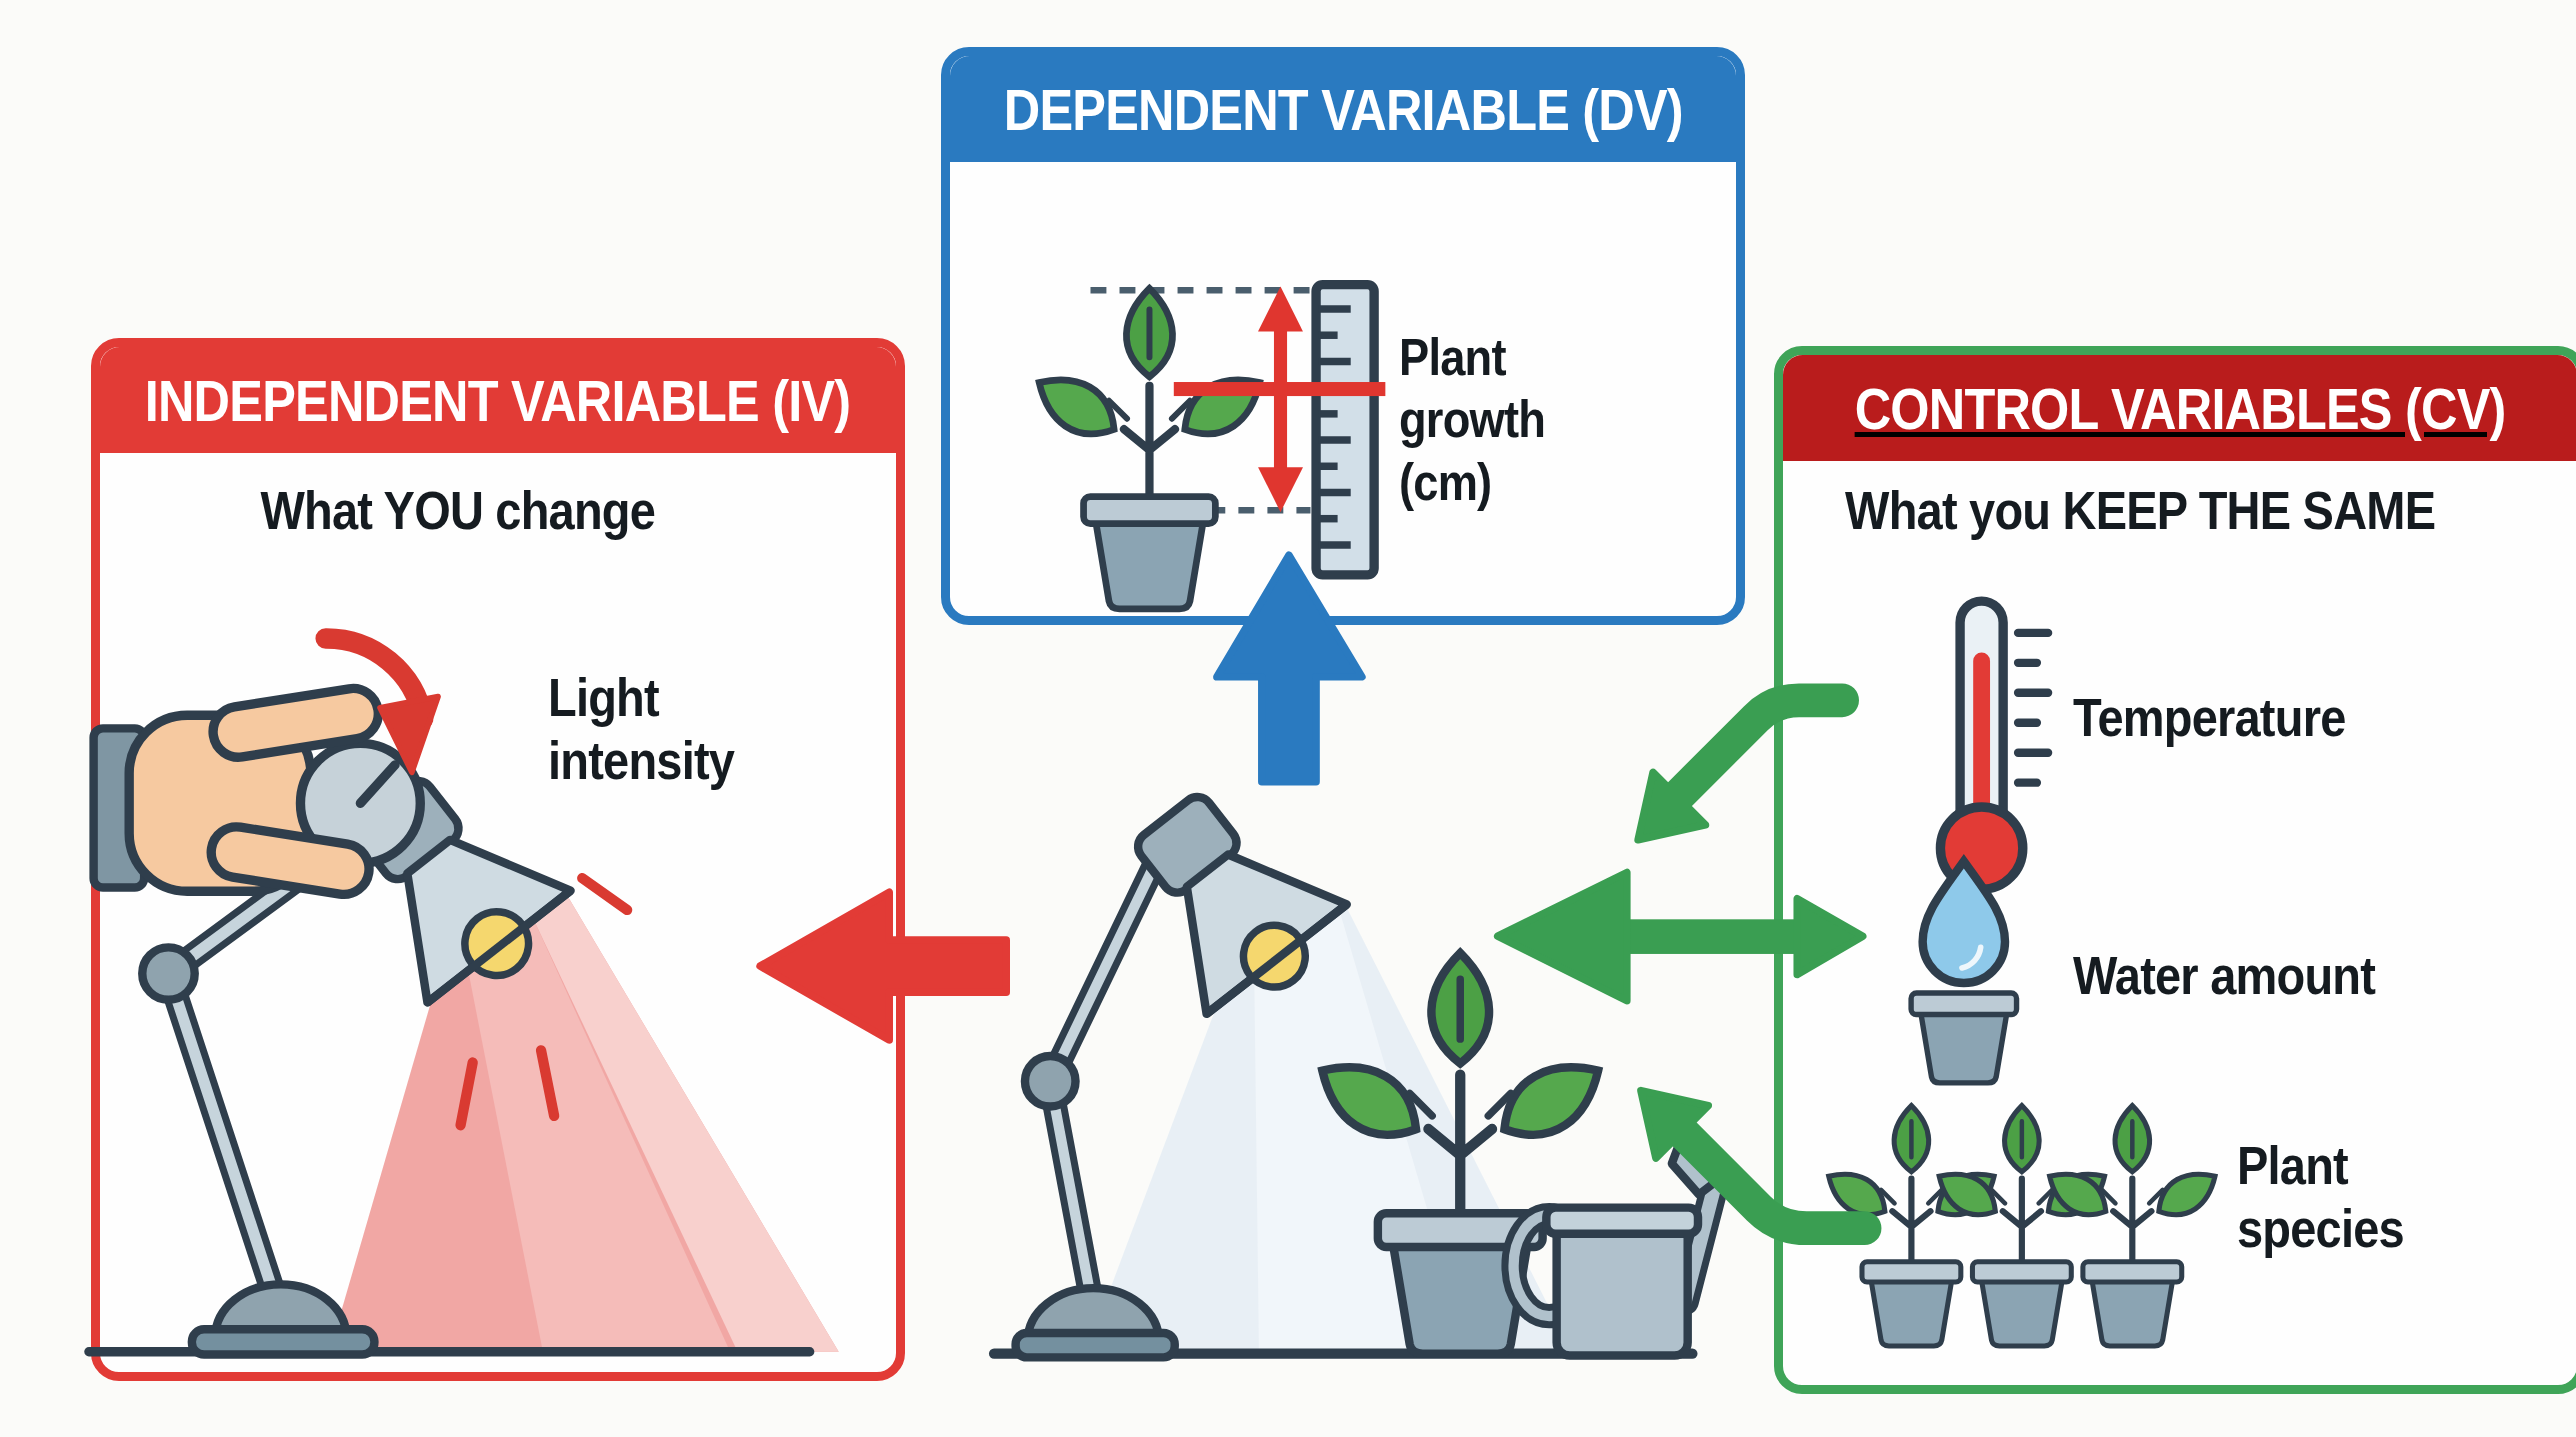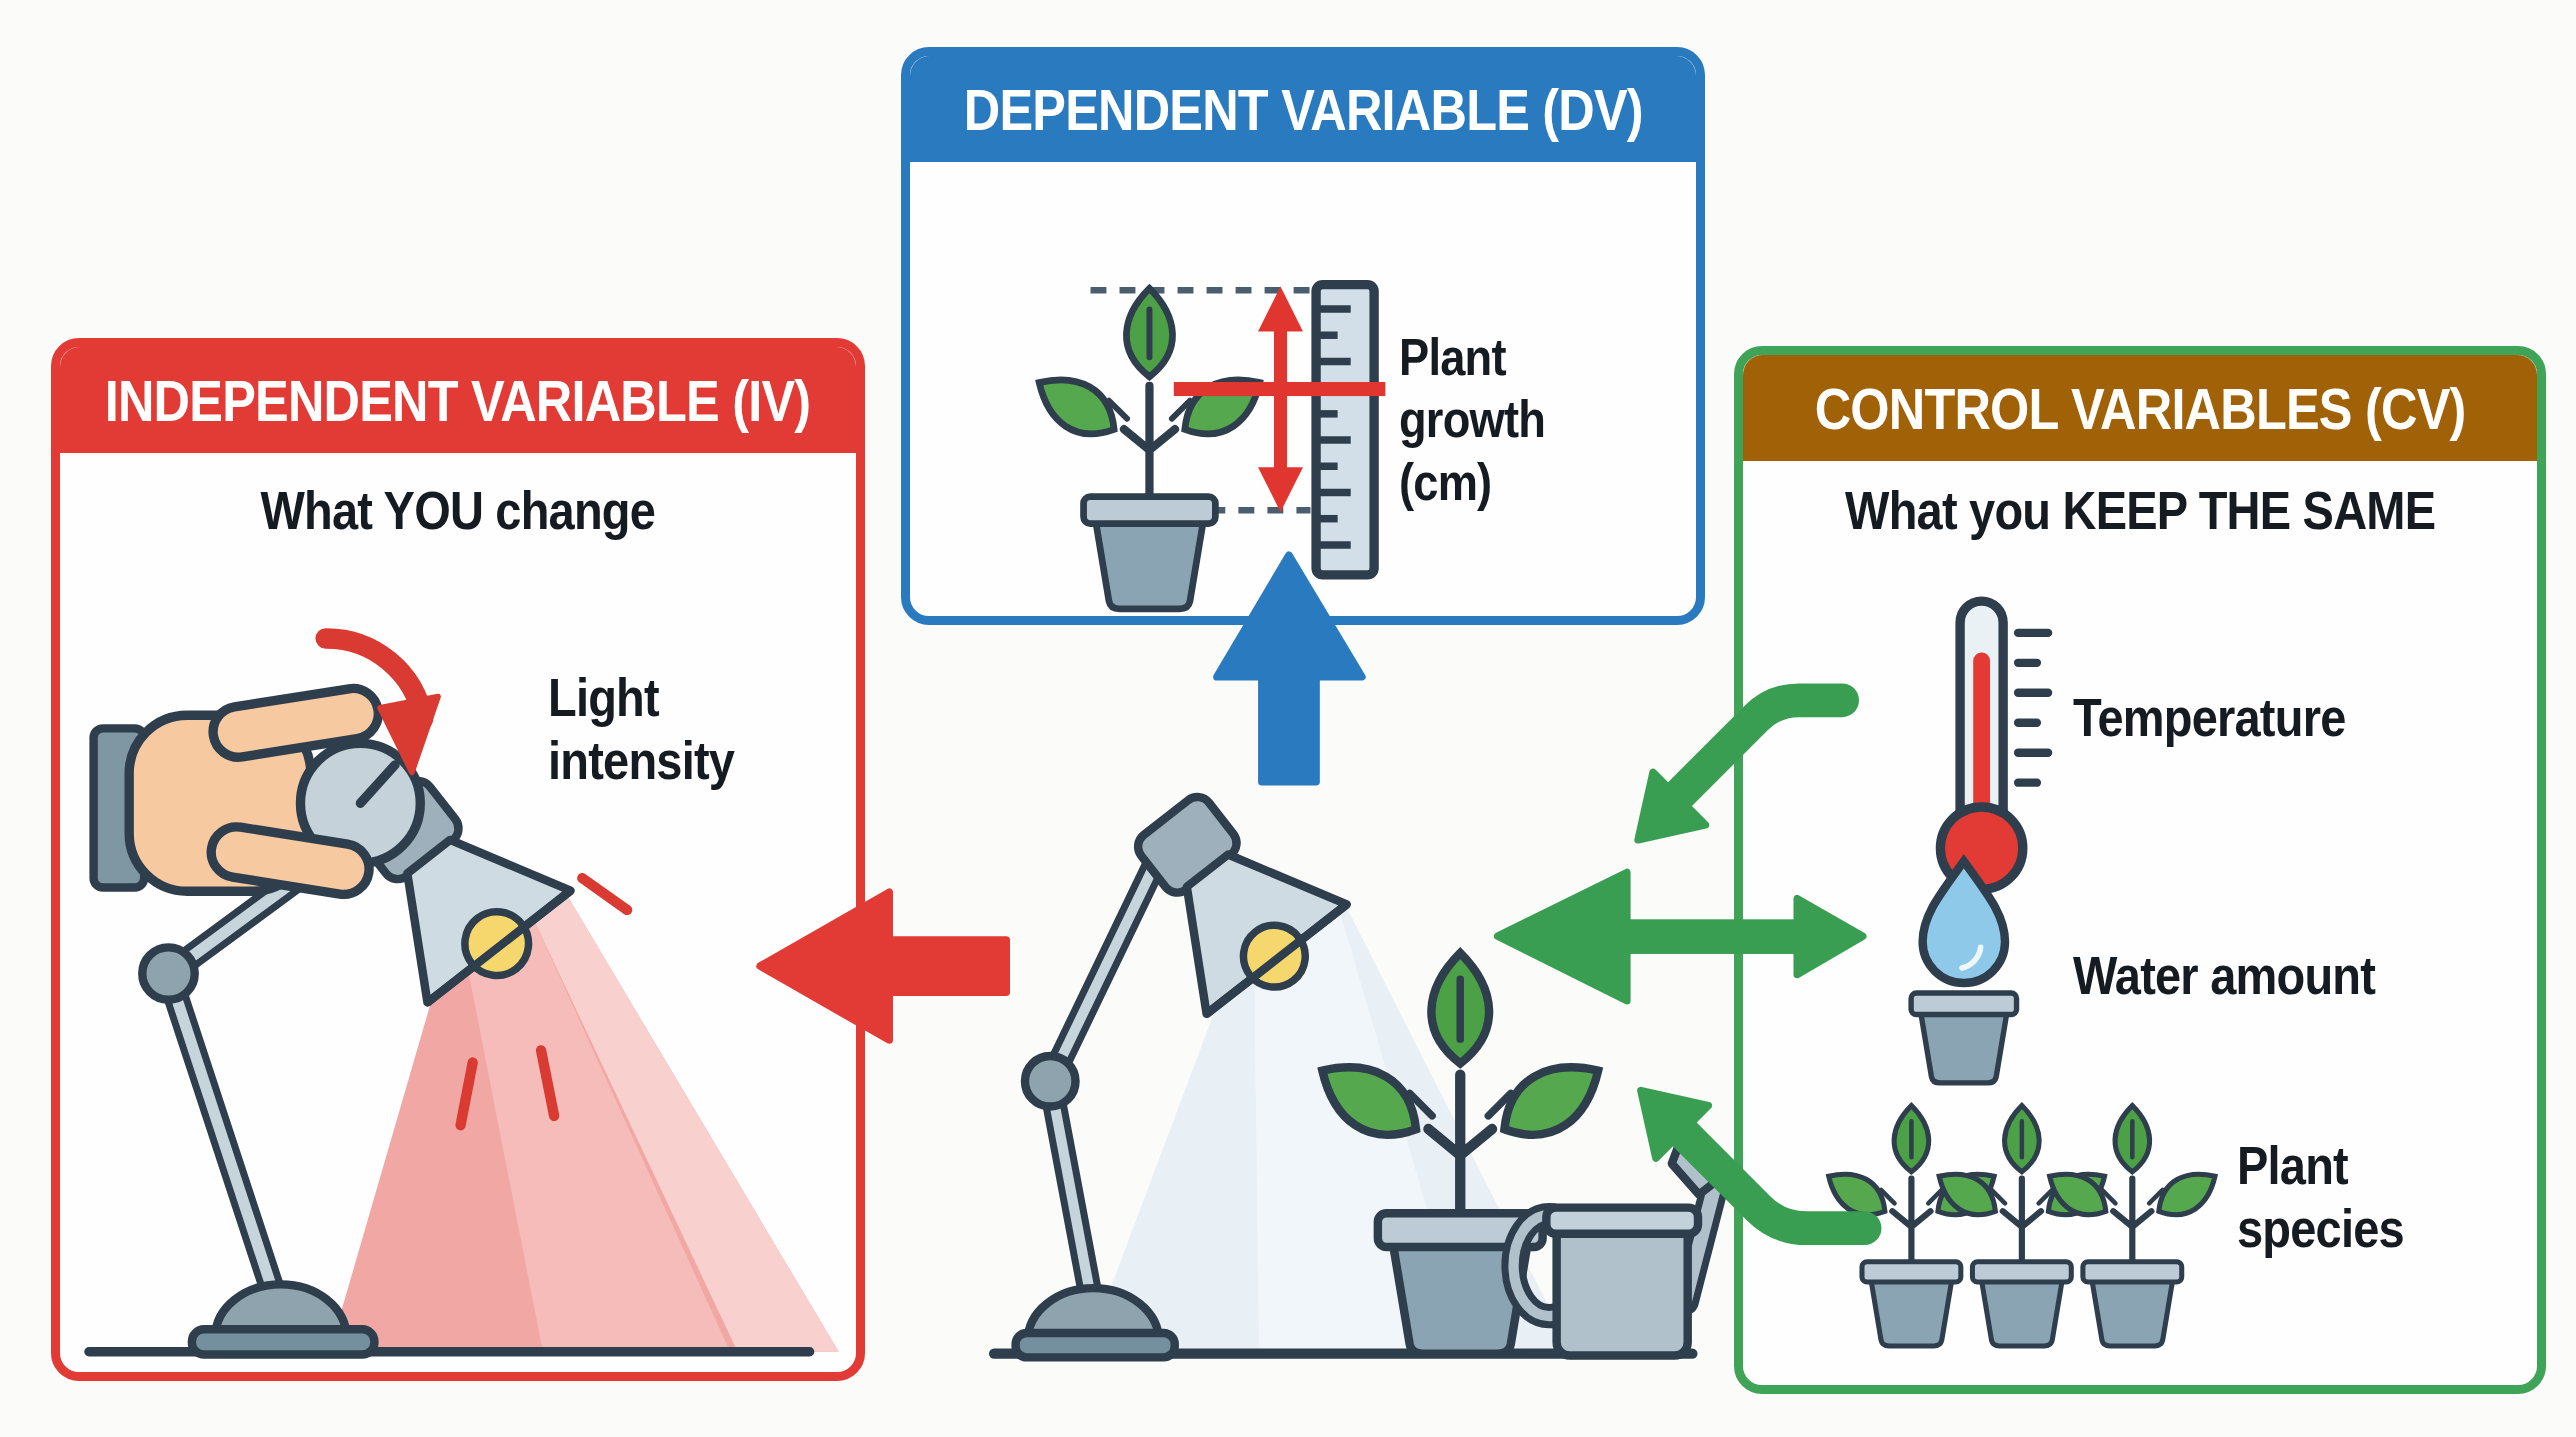--- a/index.html
+++ b/index.html
@@ -4,29 +4,29 @@
 <style>
   html,body{margin:0;padding:0;}
   body{
     width:2576px;height:1438px;overflow:hidden;position:relative;
     background:#fbfbf9;
     font-family:"Liberation Sans", sans-serif;
   }
   .stage{position:absolute;inset:0;}
   
   .vbox{position:absolute;background:#fefefe;border-radius:28px;z-index:1;
-        box-shadow:0 0 0 0 transparent;}
+        box-shadow:0 0 0 0 transparent;margin-left:40px;}
   .vbox .hdr{position:absolute;left:0;right:0;top:0;height:106px;
         border-radius:19.7px 19.7px 0 0;display:flex;align-items:center;justify-content:center;}
   .box-iv{left:51px;top:338px;width:796px;height:1025px;border:9.4px solid #e23b36;}
   .box-iv .hdr{background:#e23b36;}
   .box-dv{left:901px;top:47px;width:786px;height:560px;border:9.4px solid #2a7ac0;}
   .box-dv .hdr{background:#2a7ac0;}
   .box-cv{left:1734px;top:346px;width:794px;height:1030px;border:9.4px solid #3fa458;}
-  .box-cv .hdr{background:#a16207;}
+  .box-cv .hdr{background:#b91c1c;text-decoration:underline;}
   .title{color:#ffffff;font-weight:700;font-size:58px;letter-spacing:-0.9px;white-space:nowrap;}
   .cond{display:inline-block;transform:scaleX(.87);transform-origin:center;}
   .condL{display:inline-block;transform:scaleX(.87);transform-origin:left top;}
   
   .txt{position:absolute;z-index:10;color:#151b20;font-weight:700;}
   .subtitle{font-size:54px;text-align:center;letter-spacing:-0.9px;}
   .sub-iv{left:51px;top:479px;width:814px;}
   .sub-dv{left:901px;top:192px;width:805px;}
   .sub-cv{left:1734px;top:479px;width:812px;}
   .lbl{font-size:54px;line-height:1.16;letter-spacing:-0.9px;}

